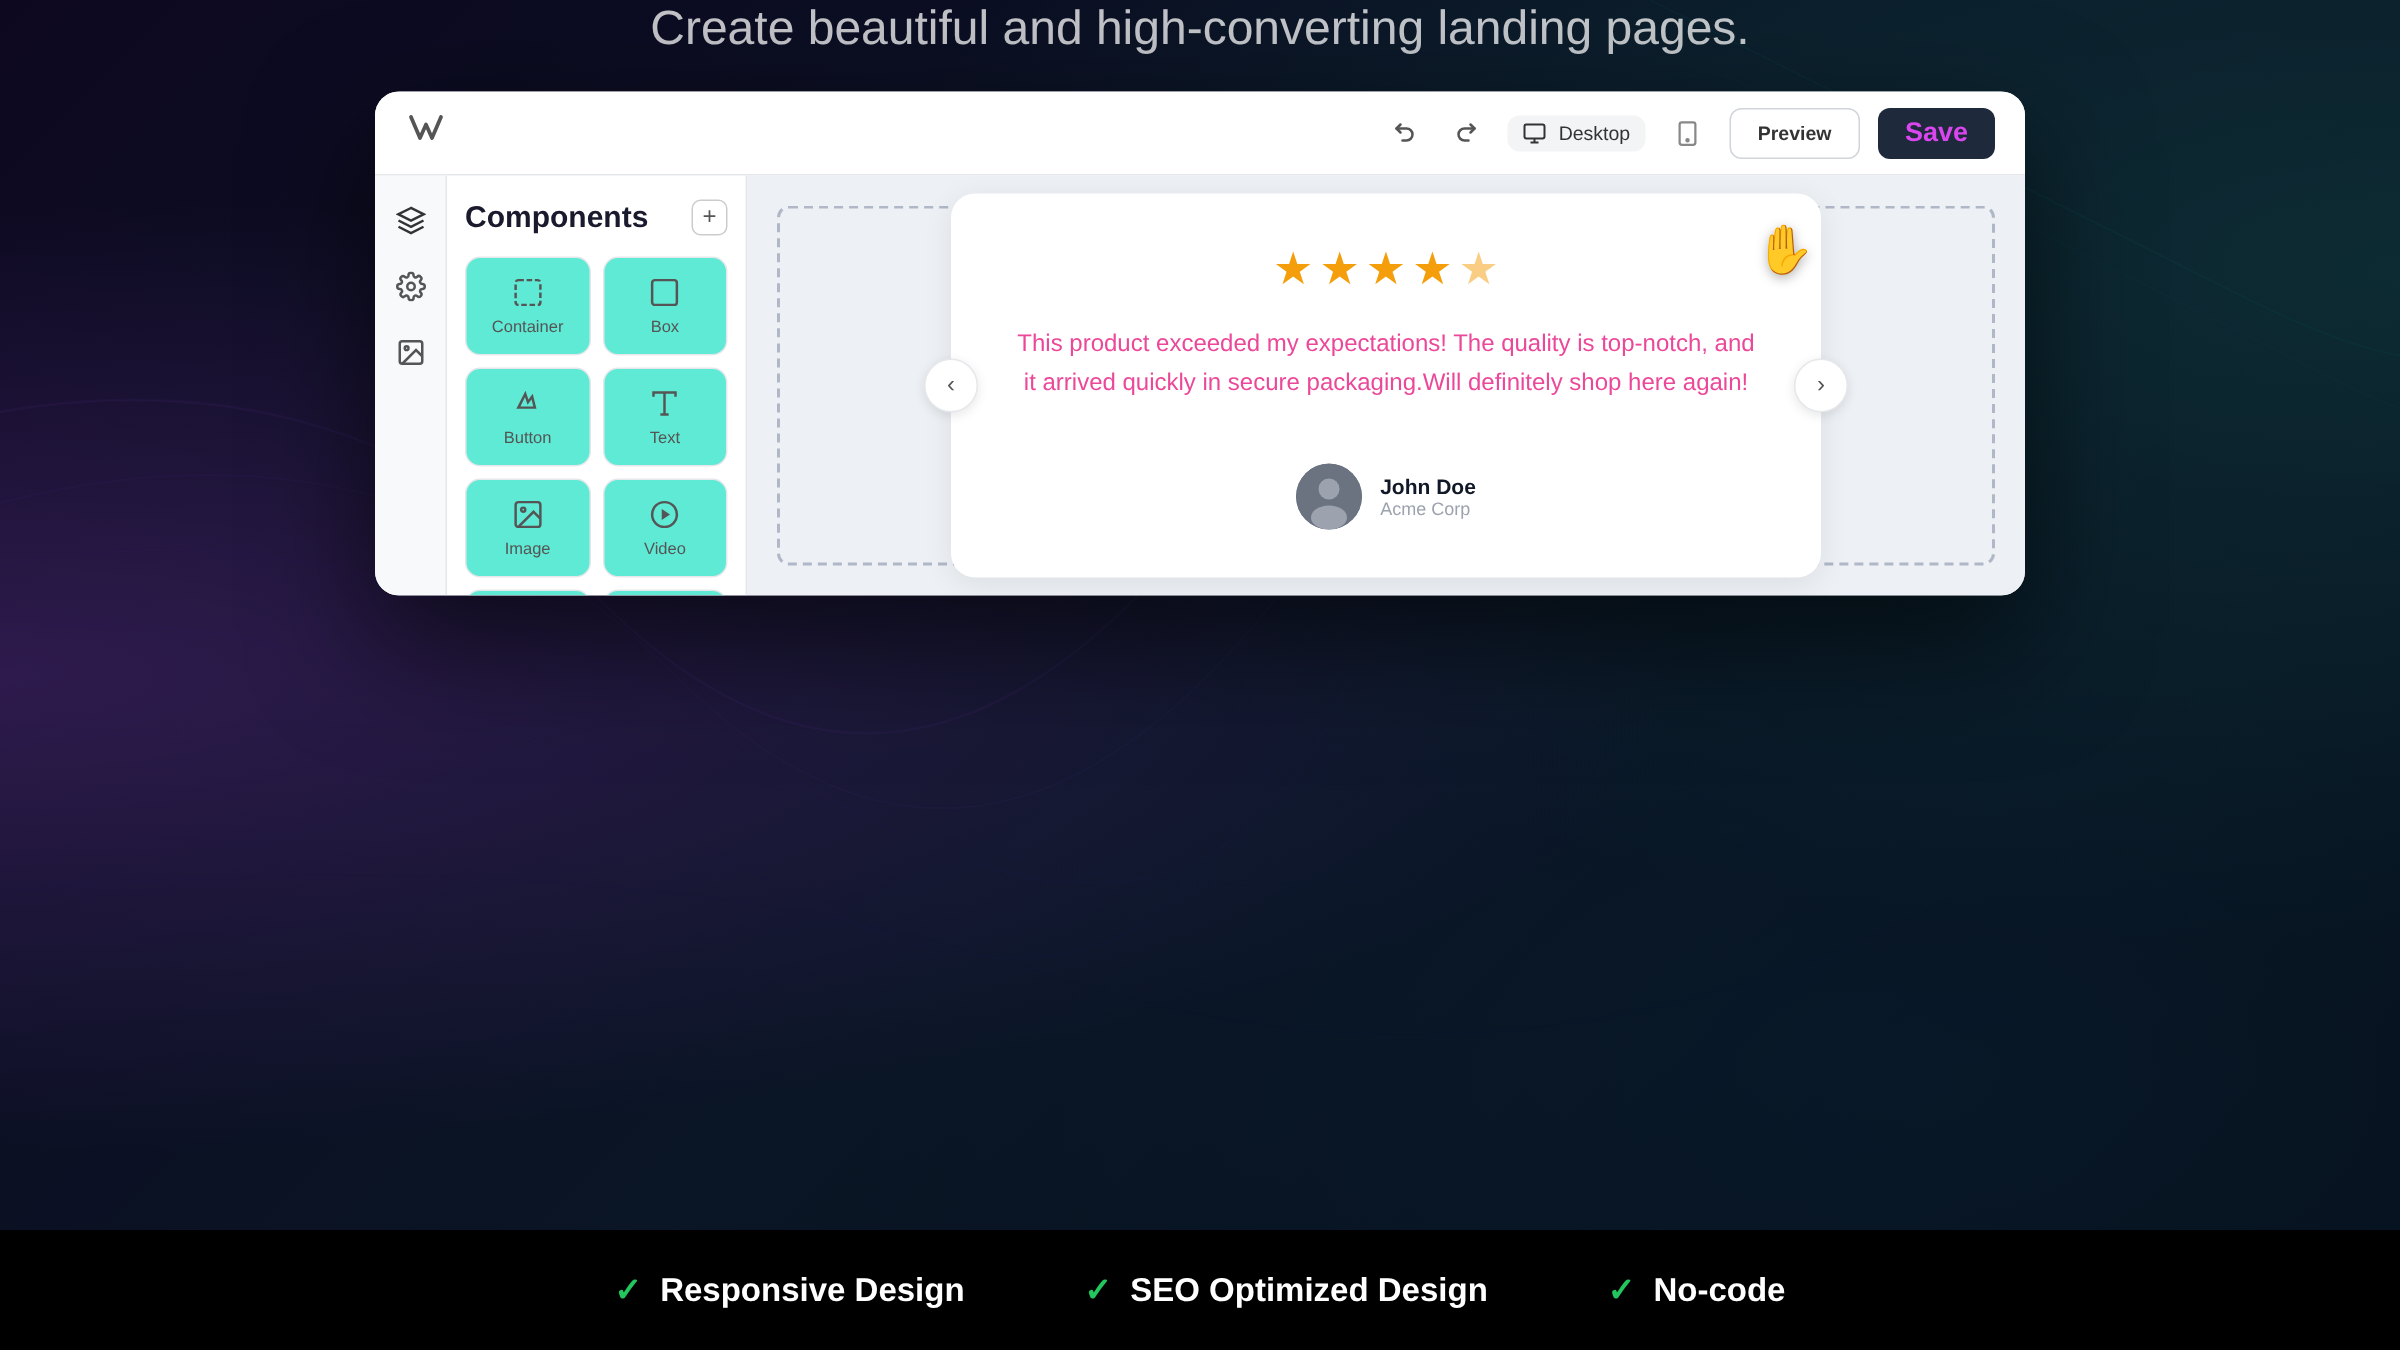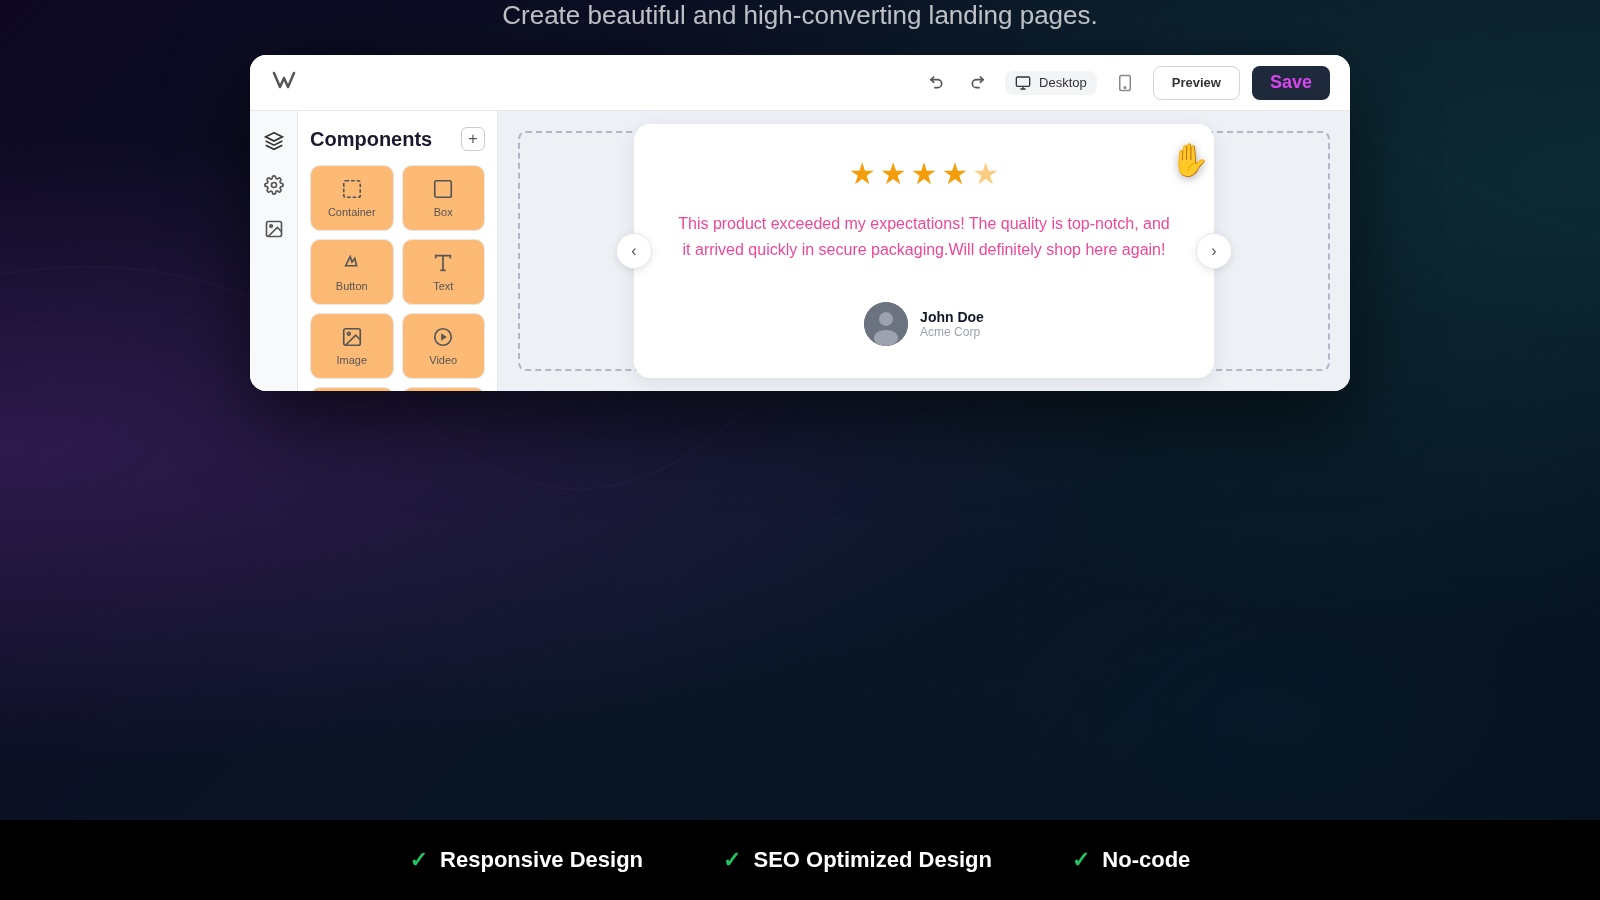--- a/index.html
+++ b/index.html
@@ -67,21 +67,21 @@
       font-size: 72px;
       font-weight: 800;
       color: #ffffff;
       text-align: center;
       line-height: 1.1;
       margin-bottom: 16px;
       letter-spacing: -1px;
     }
 
     .hero-subtitle {
-      font-size: 26px;
+      font-size: 32px;
       color: rgba(255,255,255,0.75);
       text-align: center;
       margin-bottom: 24px;
       font-weight: 400;
     }
 
     
     .builder-window {
       background: #f0f2f5;
       border-radius: 16px;
@@ -260,21 +260,21 @@
     .component-item {
       display: flex;
       flex-direction: column;
       align-items: center;
       justify-content: center;
       gap: 6px;
       padding: 12px 8px;
       border: 1.5px solid #e5e7eb;
       border-radius: 10px;
       cursor: pointer;
-      background: #fdba74;
+      background: #5eead4;
       transition: background 0.15s;
     }
 
     .component-icon {
       font-size: 20px;
       color: #444;
       display: flex;
       align-items: center;
       justify-content: center;
     }

